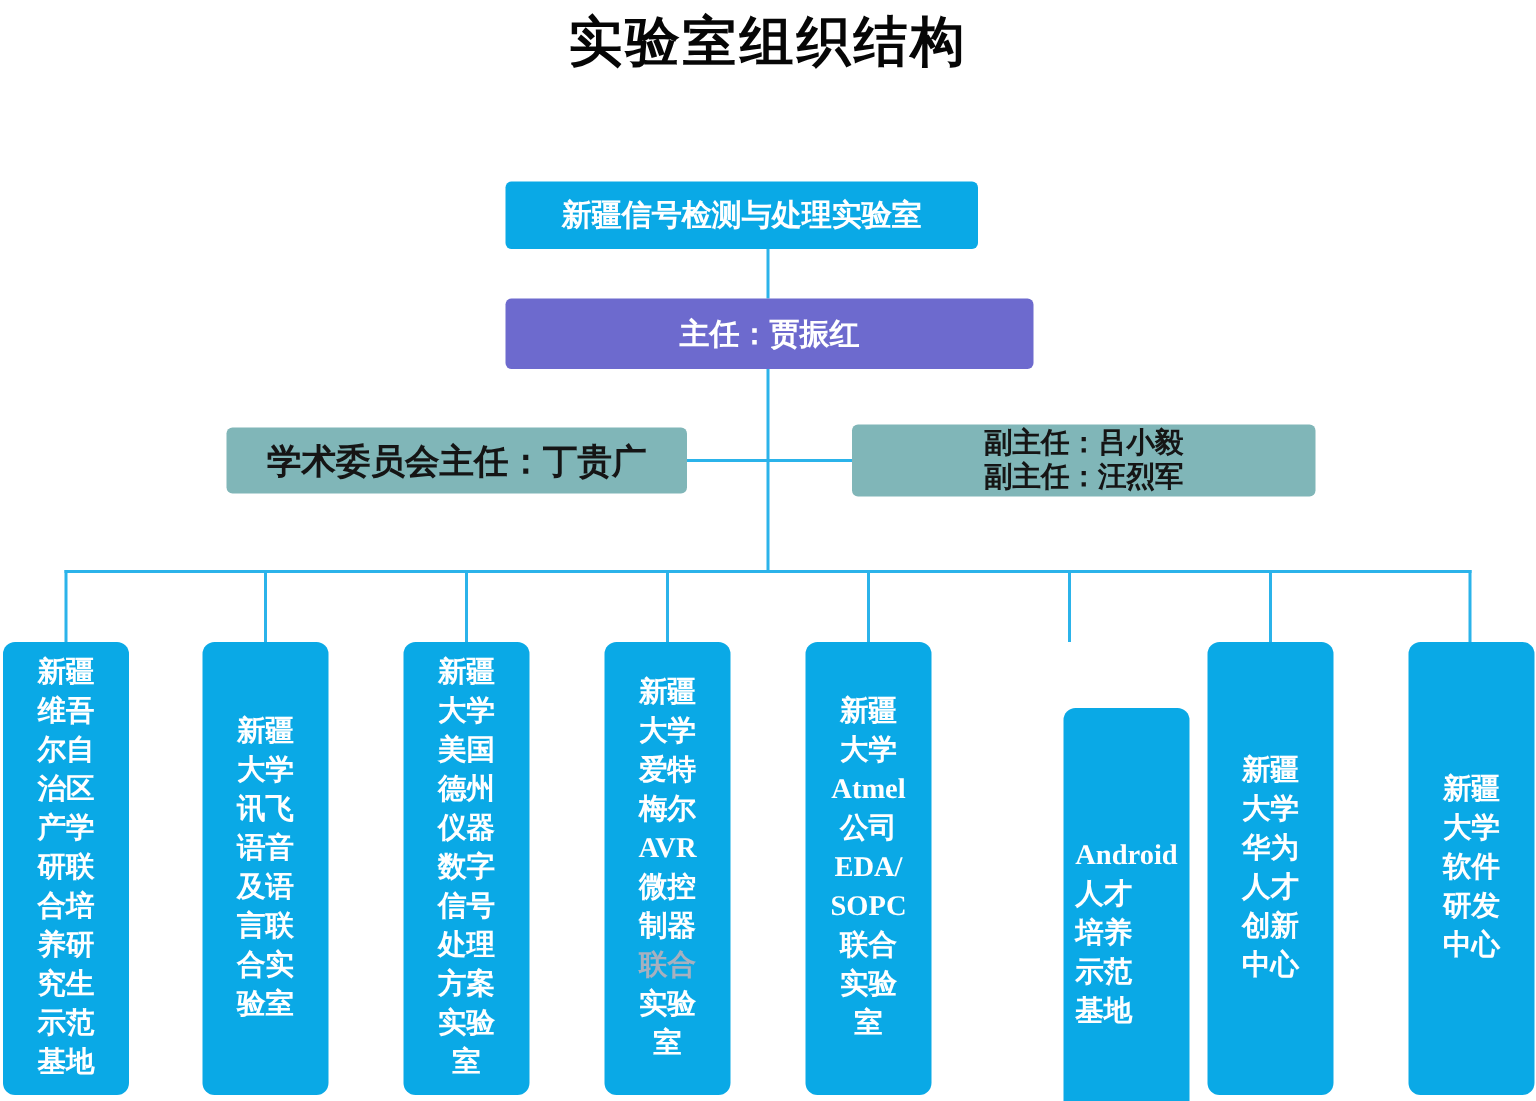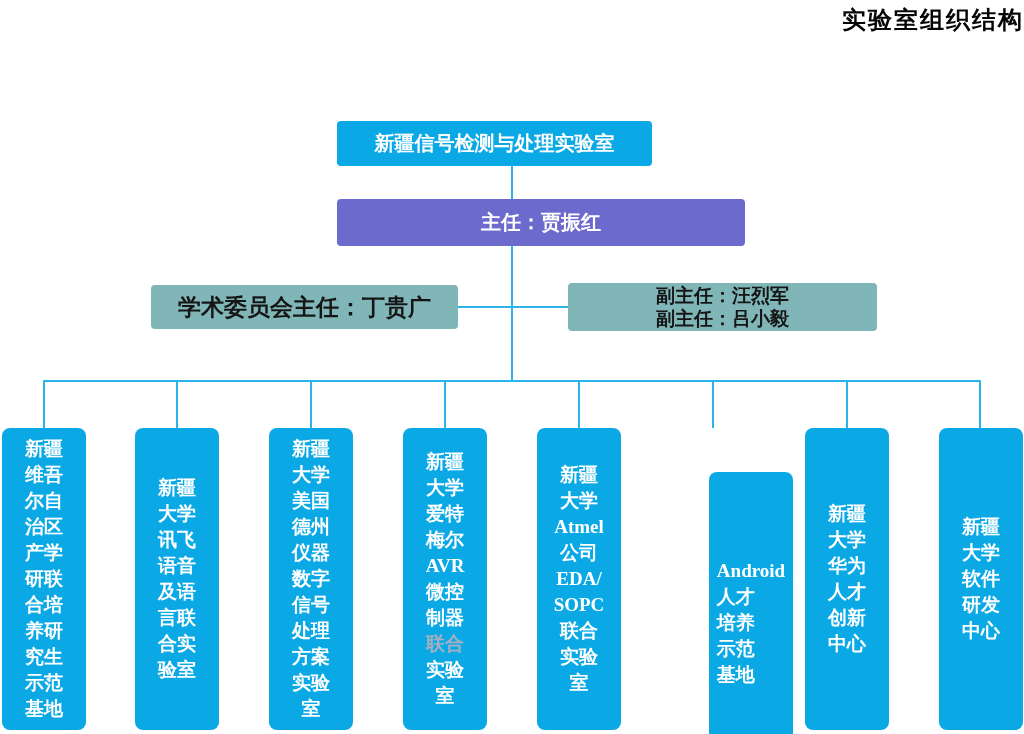--- a/index.html
+++ b/index.html
@@ -8,22 +8,22 @@
     width: 1024px;
     height: 734px;
     background: #ffffff;
     overflow: hidden;
     font-family: "Liberation Serif", "DejaVu Serif", serif;
   }
 
   .page-title {
     position: absolute;
     top: 4px; left: 0; right: 0;
-    text-align: right;
-    font-size: 24px;
+    text-align: center;
+    font-size: 36px;
     font-weight: 600;
     color: #060606;
     letter-spacing: 2px;
   }
 
   .obox {
     position: absolute;
     display: flex;
     align-items: center;
     justify-content: center;
@@ -33,21 +33,21 @@
   }
 
   .root-box {
     left: 337px; top: 121px; width: 315px; height: 45px;
     background: var(--box-cyan, #0aa9e6);
     color: var(--text-light, #ffffff);
     font-size: 20px;
   }
 
   .director-box {
-    left: 337px; top: 199px; width: 408px; height: 47px;
+    left: 337px; top: 199px; width: 352px; height: 47px;
     background: var(--box-purple, #6d6ace);
     color: var(--text-light, #ffffff);
     font-size: 20px;
   }
 
   .committee-box {
     left: 151px; top: 285px; width: 307px; height: 44px;
     background: var(--box-teal, #80b6b8);
     color: var(--text-dark, #151515);
     font-size: 23px;
@@ -119,22 +119,22 @@
   <div class="connector v-line v-director-main"></div>
   <div class="connector h-line h-committee-stub"></div>
   <div class="connector h-line h-deputies-stub"></div>
 
   <div class="obox committee-box">
     <span>学术委员会主任：丁贵广</span>
   </div>
 
   <div class="obox deputies-box">
     <span class="lines-inline">
+        <span class="line">副主任：吕小毅</span>
         <span class="line">副主任：汪烈军</span>
-        <span class="line">副主任：吕小毅</span>
       </span>
   </div>
 
   <div class="connector h-line h-main"></div>
   <div class="connector v-line drop d1"></div>
   <div class="connector v-line drop d2"></div>
   <div class="connector v-line drop d3"></div>
   <div class="connector v-line drop d4"></div>
   <div class="connector v-line drop d5"></div>
   <div class="connector v-line drop d6"></div>

